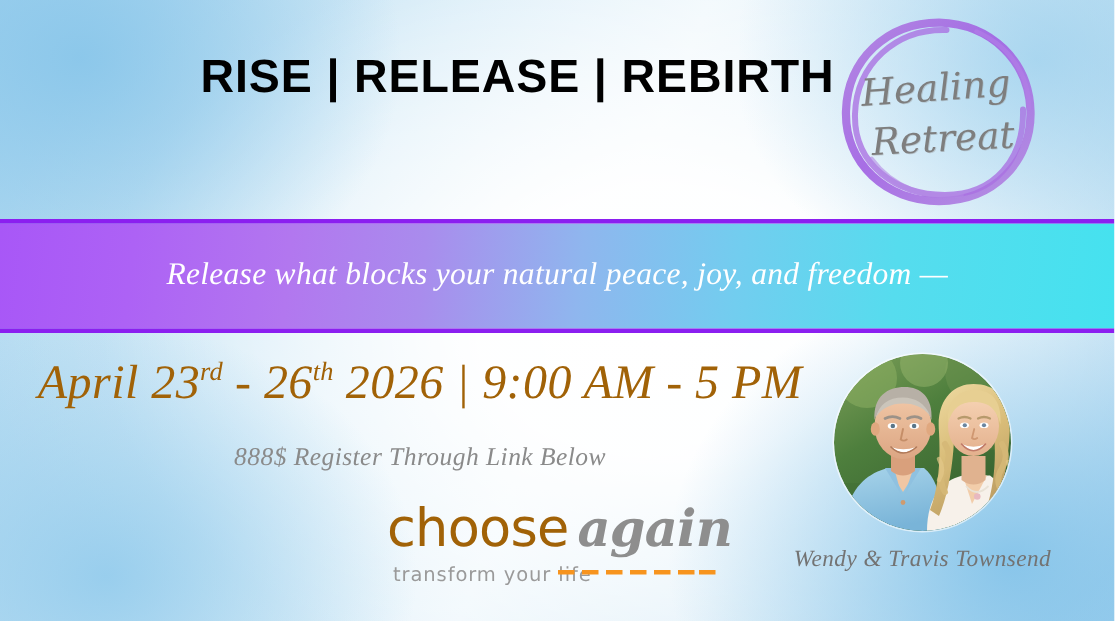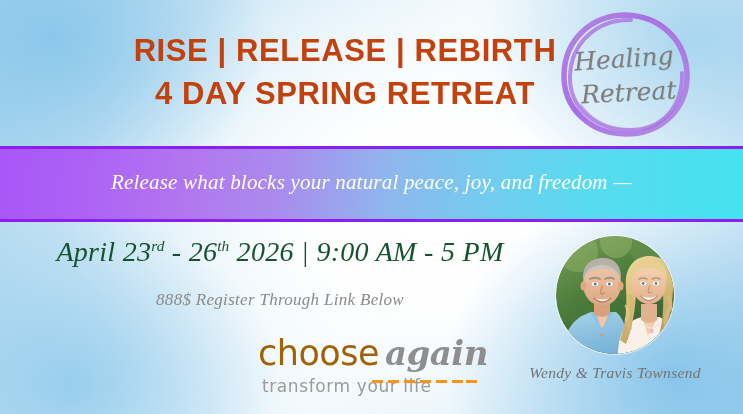--- a/index.html
+++ b/index.html
@@ -72,21 +72,21 @@
     width: 690px;
     text-align: center;
     z-index: 5;
   }
   .headline-line {
     display: block;
     font-family: "Liberation Sans", sans-serif;
     font-weight: bold;
     font-size: 31px;
     letter-spacing: 0.6px;
-    color: #c2410c;
+    color: #000000;
     line-height: 1.38;
     white-space: nowrap;
   }
 
   
   .badge {
     position: absolute;
     left: 555px;
     top: 9px;
     width: 142px;
@@ -157,22 +157,22 @@
     position: absolute;
     left: 0;
     top: 236px;
     width: 560px;
     text-align: center;
     z-index: 5;
   }
   .detail-date {
     font-family: "Liberation Serif", "DejaVu Serif", serif;
     font-style: italic;
-    font-size: 28px;
-    color: #14532d;
+    font-size: 32px;
+    color: #a16207;
     letter-spacing: 0.3px;
     white-space: nowrap;
   }
   .detail-date sup {
     font-size: 0.55em;
     vertical-align: super;
     letter-spacing: 0;
   }
   .detail-price {
     margin-top: 22px;
@@ -215,21 +215,21 @@
     letter-spacing: -0.5px;
     margin-left: 6px;
     line-height: 1;
     margin-top: 27px;
   }
   .logo-tagline {
     position: absolute;
     left: 4px;
     top: 40px;
     font-family: "DejaVu Sans", sans-serif;
-    font-size: 17px;
+    font-size: 13px;
     color: #9a9a9a;
     letter-spacing: 0.6px;
   }
   .logo-dashes {
     position: absolute;
     left: 114px;
     top: 44px;
     width: 104px;
     height: 4px;
   }
@@ -276,21 +276,20 @@
 <div id="flyer">
 
   <div class="bg-base"></div>
   <div class="bg-corner-tl"></div>
   <div class="bg-corner-tr"></div>
   <div class="bg-corner-bl"></div>
   <div class="bg-corner-br"></div>
 
   <div class="headline">
     <span class="headline-line">RISE | RELEASE | REBIRTH</span>
-    <span class="headline-line">4 DAY SPRING RETREAT</span>
   </div>
 
   <div class="badge">
     <svg viewBox="0 0 142 132">
       <defs>
         <linearGradient id="ringGrad" x1="0" y1="0" x2="1" y2="1">
           <stop offset="0%" stop-color="#b07fe0"></stop>
           <stop offset="45%" stop-color="#a263e3"></stop>
           <stop offset="100%" stop-color="#b38ae0"></stop>
         </linearGradient>

